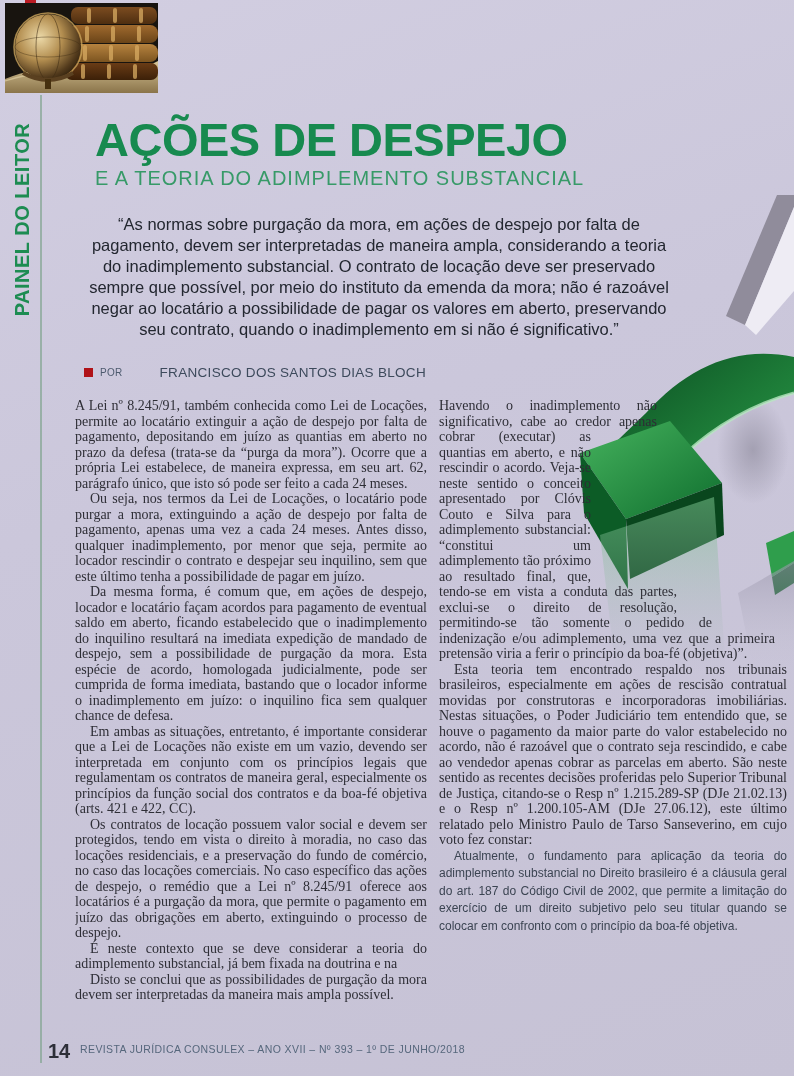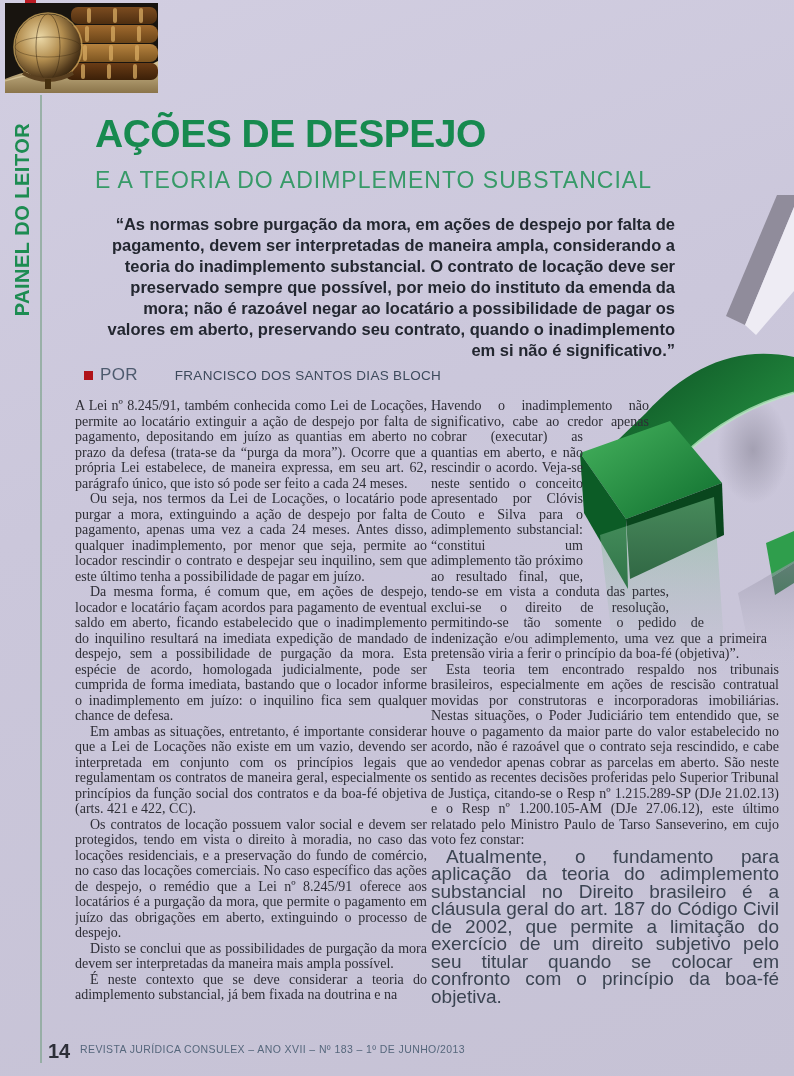--- a/index.html
+++ b/index.html
@@ -12,49 +12,49 @@
   .photo{position:absolute;left:5px;top:3px;width:153px;height:90px;display:block;}
   .redmark{position:absolute;left:25px;top:0;width:11px;height:5px;background:#bb1c24;}
   
   .vline{position:absolute;left:40px;top:95px;width:2px;height:968px;background:#87a795;opacity:.75;}
   .sidebar-label-box{position:absolute;left:6px;top:96px;width:34px;height:246px;
     display:flex;align-items:center;justify-content:center;}
   .sidebar-label-box span{
     transform:rotate(-90deg);white-space:nowrap;
     font-weight:bold;font-size:20px;letter-spacing:.5px;color:#1d8c52;}
   
-  .title{position:absolute;left:95px;top:112px;font-weight:bold;font-size:39px;
+  .title{position:absolute;left:95px;top:112px;font-weight:bold;font-size:47px;
     letter-spacing:-.5px;color:#178a4f;}
-  .subtitle{position:absolute;left:95px;top:167px;font-size:23px;letter-spacing:1px;color:#379a68;}
+  .subtitle{position:absolute;left:95px;top:167px;font-size:20px;letter-spacing:1px;color:#379a68;}
   
   .lead-quote{position:absolute;left:83px;top:214px;width:592px;
-    font-weight:bold;font-size:16.5px;line-height:21px;color:#232730;text-align:right;}
+    font-weight:normal;font-size:16.5px;line-height:21px;color:#232730;text-align:center;}
   
   .byline{position:absolute;left:84px;top:365px;display:flex;align-items:center;gap:7px;}
   .byline .bullet{width:9px;height:9px;background:#b01218;}
-  .byline .por{font-size:17px;color:#4d5a6e;letter-spacing:.3px;}
+  .byline .por{font-size:10px;color:#4d5a6e;letter-spacing:.3px;}
   .byline .author{font-size:13.5px;color:#3d4a5c;letter-spacing:.3px;margin-left:30px;}
   
   .check-illo{position:absolute;left:530px;top:195px;width:264px;height:500px;z-index:0;}
   
   .body{position:absolute;left:75px;top:398px;width:716px;height:642px;
-    display:flex;gap:4px;z-index:1;overflow:hidden;}
+    display:flex;gap:12px;z-index:1;overflow:hidden;}
   .col{font-family:"Liberation Serif",serif;font-size:14px;line-height:15.5px;
     color:#2e2e36;text-align:justify;hyphens:auto;}
   .col1{width:352px;}
   .col2{width:348px;}
   .col p{margin:0;text-indent:15px;}
   .col2-paras p:first-child{text-indent:0;}
   .sp{float:right;clear:right;}
   .sp1{width:130px;height:34px;}
   .sp2{width:196px;height:152px;}
   .sp3{width:110px;height:16px;}
   .sp4{width:75px;height:16px;}
   .sp5{width:12px;height:16px;}
-  .stj-quote{font-family:"Liberation Sans",sans-serif;font-size:19px;line-height:17.5px;
+  .stj-quote{font-family:"Liberation Sans",sans-serif;font-size:12px;line-height:17.5px;
     color:#3b4452;margin:14px 0 0 24px;text-indent:14px;text-align:justify;}
   
   .footer-num{position:absolute;left:48px;top:1040px;font-weight:bold;font-size:20px;color:#2d2f38;}
   .footer-text{position:absolute;left:80px;top:1043px;font-size:10.5px;
     letter-spacing:.4px;color:#56677c;}
 </style>
 </head>
 <body>
 
 <div id="page">
@@ -183,33 +183,33 @@
     <polygon points="208,398 264,366 264,478 224,478" fill="url(#gGrayRefl)"></polygon>
   </svg>
 
   <div class="body">
     <div class="col col1 col2-paras">
         <p>A Lei nº 8.245/91, também conhecida como Lei de Locações, permite ao locatário extinguir a ação de despejo por falta de pagamento, depositando em juízo as quantias em aberto no prazo da defesa (trata-se da “purga da mora”). Ocorre que a própria Lei estabelece, de maneira expressa, em seu art. 62, parágrafo único, que isto só pode ser feito a cada 24 meses.</p>
         <p>Ou seja, nos termos da Lei de Locações, o locatário pode purgar a mora, extinguindo a ação de despejo por falta de pagamento, apenas uma vez a cada 24 meses. Antes disso, qualquer inadimplemento, por menor que seja, permite ao locador rescindir o contrato e despejar seu inquilino, sem que este último tenha a possibilidade de pagar em juízo.</p>
         <p>Da mesma forma, é comum que, em ações de despejo, locador e locatário façam acordos para pagamento de eventual saldo em aberto, ficando estabelecido que o inadimplemento do inquilino resultará na imediata expedição de mandado de despejo, sem a possibilidade de purgação da mora. Esta espécie de acordo, homologada judicialmente, pode ser cumprida de forma imediata, bastando que o locador informe o inadimplemento em juízo: o inquilino fica sem qualquer chance de defesa.</p>
         <p>Em ambas as situações, entretanto, é importante considerar que a Lei de Locações não existe em um vazio, devendo ser interpretada em conjunto com os princípios legais que regulamentam os contratos de maneira geral, especialmente os princípios da função social dos contratos e da boa-fé objetiva (arts. 421 e 422, CC).</p>
         <p>Os contratos de locação possuem valor social e devem ser protegidos, tendo em vista o direito à moradia, no caso das locações residenciais, e a preservação do fundo de comércio, no caso das locações comerciais. No caso específico das ações de despejo, o remédio que a Lei nº 8.245/91 oferece aos locatários é a purgação da mora, que permite o pagamento em juízo das obrigações em aberto, extinguindo o processo de despejo.</p>
+        <p>É neste contexto que se deve considerar a teoria do adimplemento substancial, já bem fixada na doutrina e na</p>
         <p>Disto se conclui que as possibilidades de purgação da mora devem ser interpretadas da maneira mais ampla possível.</p>
-        <p>É neste contexto que se deve considerar a teoria do adimplemento substancial, já bem fixada na doutrina e na</p>
       </div>
     <div class="col col2">
       <div class="sp sp1"></div>
       <div class="sp sp2"></div>
       <div class="sp sp3"></div>
       <div class="sp sp4"></div>
       <div class="sp sp5"></div>
       <div class="col2-paras">
           <p>Havendo o inadimplemento não significativo, cabe ao credor apenas cobrar (executar) as quantias em aberto, e não rescindir o acordo. Veja-se neste sentido o conceito apresentado por Clóvis Couto e Silva para o adimplemento substancial: “constitui um adimplemento tão próximo ao resultado final, que, tendo-se em vista a conduta das partes, exclui-se o direito de resolução, permitindo-se tão somente o pedido de indenização e/ou adimplemento, uma vez que a primeira pretensão viria a ferir o princípio da boa-fé (objetiva)”.</p>
           <p>Esta teoria tem encontrado respaldo nos tribunais brasileiros, especialmente em ações de rescisão contratual movidas por construtoras e incorporadoras imobiliárias. Nestas situações, o Poder Judiciário tem entendido que, se houve o pagamento da maior parte do valor estabelecido no acordo, não é razoável que o contrato seja rescindido, e cabe ao vendedor apenas cobrar as parcelas em aberto. São neste sentido as recentes decisões proferidas pelo Superior Tribunal de Justiça, citando-se o Resp nº 1.215.289-SP (DJe 21.02.13) e o Resp nº 1.200.105-AM (DJe 27.06.12), este último relatado pelo Ministro Paulo de Tarso Sanseverino, em cujo voto fez constar:</p>
         </div>
       <p class="stj-quote">Atualmente, o fundamento para aplicação da teoria do adimplemento substancial no Direito brasileiro é a cláusula geral do art. 187 do Código Civil de 2002, que permite a limitação do exercício de um direito subjetivo pelo seu titular quando se colocar em confronto com o princípio da boa-fé objetiva.</p>
     </div>
   </div>
 
   <div class="footer-num">14</div>
-  <div class="footer-text">REVISTA JURÍDICA CONSULEX – ANO XVII – Nº 183 – 1º DE JUNHO/2013</div>
+  <div class="footer-text">REVISTA JURÍDICA CONSULEX – ANO XVII – Nº 393 – 1º DE JUNHO/2018</div>
 
 </div>
 
 </body></html>

